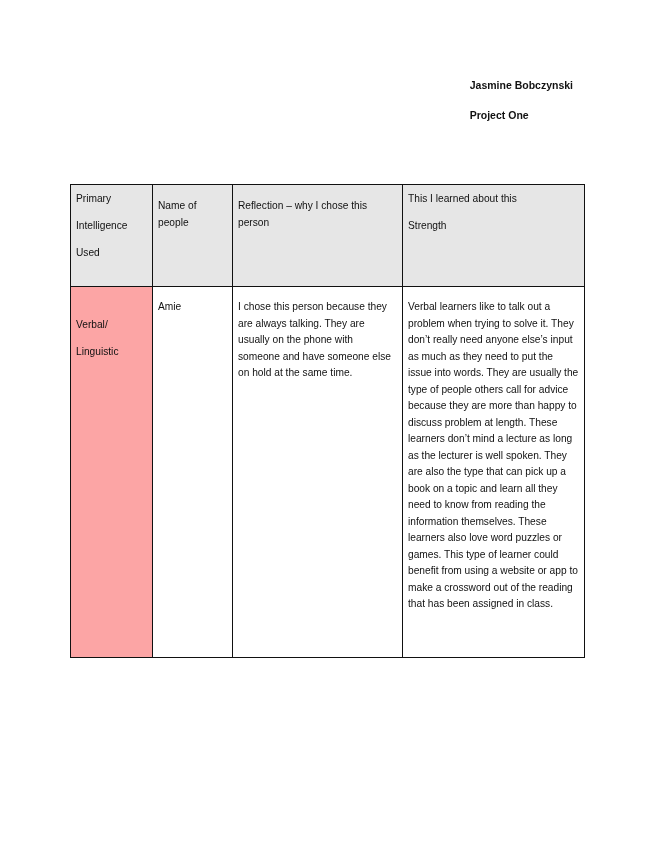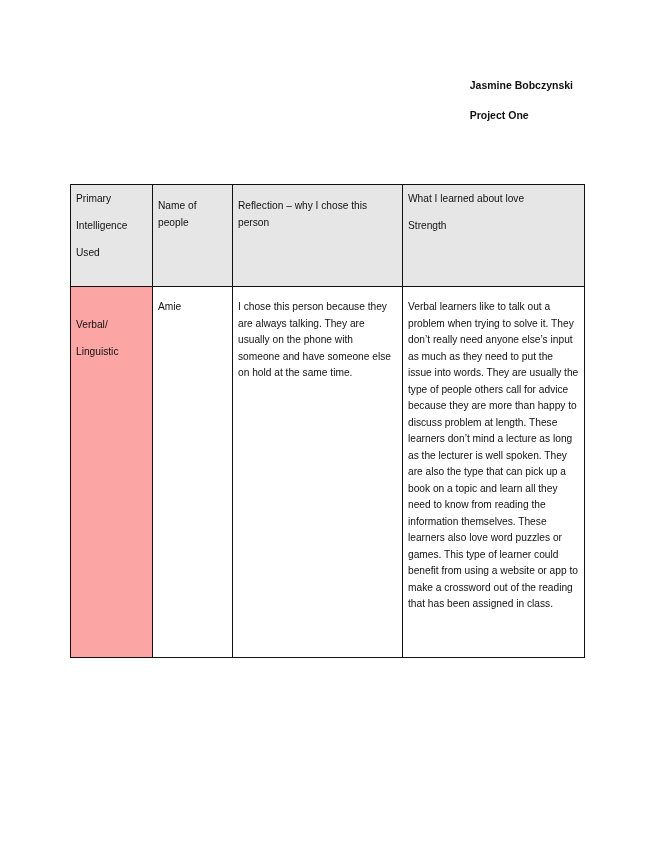--- a/index.html
+++ b/index.html
@@ -43,21 +43,21 @@
     </td>
     <td class="c2">
       <div>Name of</div>
       <div>people</div>
     </td>
     <td class="c3">
       <div>Reflection – why I chose this</div>
       <div>person</div>
     </td>
     <td class="c4">
-      <div>What I learned about love</div>
+      <div>This I learned about this</div>
       <div>Strength</div>
     </td>
   </tr>
   <tr class="body-row">
     <td class="c1">
       <div>Verbal/</div>
       <div>Linguistic</div>
     </td>
     <td class="c2">Amie</td>
     <td class="c3">I chose this person because they are always talking. They are usually on the phone with someone and have someone else on hold at the same time.</td>

